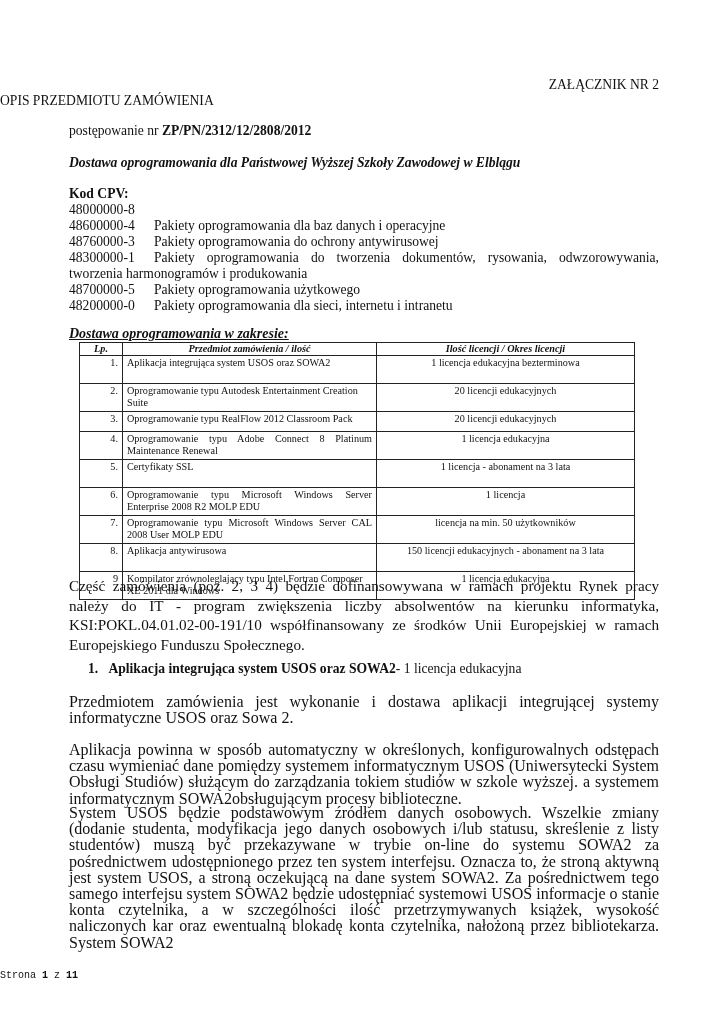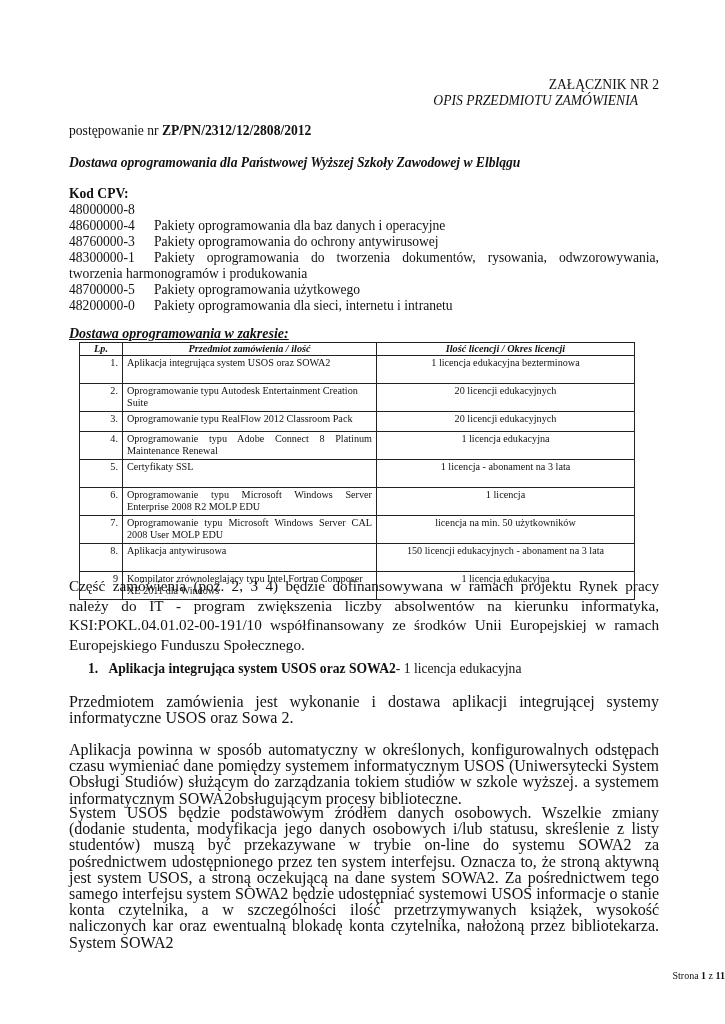--- a/index.html
+++ b/index.html
@@ -3,21 +3,21 @@
 <meta charset="utf-8">
 <style>
   html, body { margin: 0; padding: 0; background: #ffffff; }
   body {
     width: 725px; height: 1024px; position: relative; overflow: hidden;
     font-family: "Liberation Serif", "DejaVu Serif", serif;
     color: #111; font-size: 13.6px;
   }
   .abs { position: absolute; }
   .attach { right: 66px; top: 77px; font-size: 13.6px; }
-  .title { left: 0; width: 638px; text-align: right; top: 93px; font-style: italic; font-size: 13.6px; }
+  .title { left: 0; width: 638px; text-align: left; top: 93px; font-size: 13.6px; }
   .proc { left: 69px; top: 123px; }
   .proc b { font-weight: bold; }
   .delivery { left: 69px; top: 155px; font-weight: bold; font-style: italic; }
   .cpv { left: 69px; top: 186px; width: 590px; line-height: 16px; }
   .cpv-head { font-weight: bold; }
   .cpv-row { display: flex; }
   .cpv-code { width: 85px; flex: none; }
   .cpv-desc { flex: 1; }
   .cpv-just { text-align: justify; text-align-last: justify; }
   .scope-title { left: 69px; top: 326px; font-weight: bold; font-style: italic; text-decoration: underline; font-size: 14px; }
@@ -33,21 +33,21 @@
   tr.r2 td { height: 25px; }
   tr.r1 td { height: 17px; }
   .cofin { left: 69px; top: 576px; width: 590px; font-size: 15.2px; line-height: 19.5px; text-align: justify; }
   .sec1 { left: 88px; top: 661px; font-size: 13.6px; }
   .sec1 b { font-weight: bold; }
   .para { left: 69px; width: 590px; text-align: justify; line-height: 16.2px; font-size: 16px; }
   .p1 { top: 694px; }
   .p2 { top: 742px; }
   .p3 { top: 805px; }
   .u { text-decoration: underline; }
-  .footer { left: 0; width: 725px; text-align: right; top: 970px; font-size: 10px; }
+  .footer { left: 0; width: 725px; text-align: left; top: 970px; font-size: 10px; font-family: Liberation Mono, monospace; }
   .footer b { font-weight: bold; }
 </style>
 </head>
 <body>
 
 <div class="abs attach">ZAŁĄCZNIK NR  2</div>
 <div class="abs title">OPIS PRZEDMIOTU ZAMÓWIENIA</div>
 <div class="abs proc">
   <span>postępowanie nr </span><b>ZP/PN/2312/12/2808/2012</b>
 </div>

